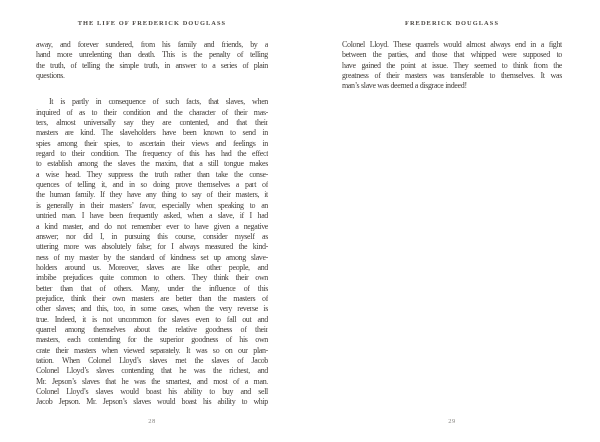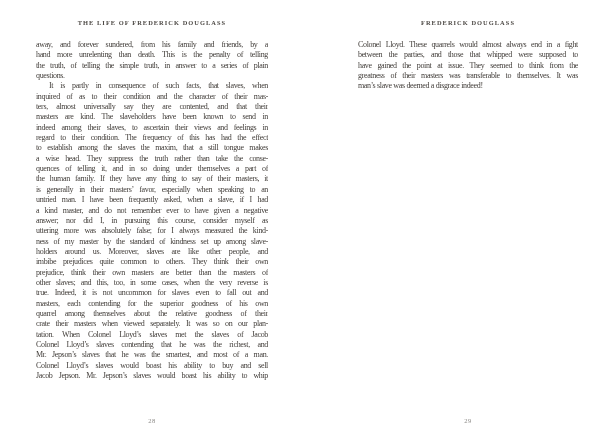--- a/index.html
+++ b/index.html
@@ -5,21 +5,21 @@
   html, body { margin: 0; padding: 0; background: #ffffff; }
   .spread {
     position: relative;
     width: 600px;
     height: 442px;
     background: #ffffff;
     overflow: hidden;
   }
   .page { position: absolute; top: 0; height: 442px; }
   .page-left  { left: 36px;  width: 232px; }
-  .page-right { left: 358px; width: 220px; }
+  .page-right { left: 342px; width: 220px; }
 
   .running-head {
     position: absolute;
     top: 19px; left: 0; right: 0;
     text-align: center;
     font-family: "Liberation Serif", "DejaVu Serif", serif;
     font-size: 6.4px;
     font-weight: bold;
     letter-spacing: 1.05px;
     color: #4d4945;
@@ -33,21 +33,21 @@
     line-height: 10.35px;
     height: 10.35px;
     letter-spacing: -0.35px;
     color: #403c38;
     text-align: justify;
     text-align-last: justify;
     overflow: hidden;
     white-space: nowrap;
   }
   .line.endpara { text-align-last: left; font-family: Liberation Serif, serif; }
-  .line.indent  { padding-left: 13px; }
+  .line.indent  { padding-left: 13px; margin-top: 16px; }
 
   .folio {
     position: absolute;
     top: 417px; left: 0; right: 0;
     text-align: center;
     font-family: "Liberation Serif", "DejaVu Serif", serif;
     font-size: 6.6px;
     letter-spacing: 0.5px;
     color: #8d8b88;
   }
@@ -61,39 +61,40 @@
     <header class="running-head">THE LIFE OF FREDERICK DOUGLASS</header>
     <div class="page-body">
         <div class="line">away, and forever sundered, from his family and friends, by a</div>
         <div class="line">hand more unrelenting than death. This is the penalty of telling</div>
         <div class="line">the truth, of telling the simple truth, in answer to a series of plain</div>
         <div class="line endpara">questions.</div>
         <div class="line indent">It is partly in consequence of such facts, that slaves, when</div>
         <div class="line">inquired of as to their condition and the character of their mas-</div>
         <div class="line">ters, almost universally say they are contented, and that their</div>
         <div class="line">masters are kind. The slaveholders have been known to send in</div>
-        <div class="line">indeed among their slaves, to ascertain their views and feelings in</div>
+        <div class="line">spies among their spies, to ascertain their views and feelings in</div>
         <div class="line">regard to their condition. The frequency of this has had the effect</div>
         <div class="line">to establish among the slaves the maxim, that a still tongue makes</div>
         <div class="line">a wise head. They suppress the truth rather than take the conse-</div>
-        <div class="line">quences of telling it, and in so doing under themselves a part of</div>
+        <div class="line">quences of telling it, and in so doing prove themselves a part of</div>
         <div class="line">the human family. If they have any thing to say of their masters, it</div>
         <div class="line">is generally in their masters’ favor, especially when speaking to an</div>
         <div class="line">untried man. I have been frequently asked, when a slave, if I had</div>
         <div class="line">a kind master, and do not remember ever to have given a negative</div>
         <div class="line">answer; nor did I, in pursuing this course, consider myself as</div>
         <div class="line">uttering more was absolutely false; for I always measured the kind-</div>
         <div class="line">ness of my master by the standard of kindness set up among slave-</div>
         <div class="line">holders around us. Moreover, slaves are like other people, and</div>
         <div class="line">imbibe prejudices quite common to others. They think their own</div>
+        <div class="line">better than that of others. Many, under the influence of this</div>
         <div class="line">prejudice, think their own masters are better than the masters of</div>
         <div class="line">other slaves; and this, too, in some cases, when the very reverse is</div>
         <div class="line">true. Indeed, it is not uncommon for slaves even to fall out and</div>
+        <div class="line">quarrel among themselves about the relative goodness of their</div>
         <div class="line">masters, each contending for the superior goodness of his own</div>
-        <div class="line">quarrel among themselves about the relative goodness of their</div>
         <div class="line">crate their masters when viewed separately. It was so on our plan-</div>
         <div class="line">tation. When Colonel Lloyd’s slaves met the slaves of Jacob</div>
         <div class="line">Colonel Lloyd’s slaves contending that he was the richest, and</div>
         <div class="line">Mr. Jepson’s slaves that he was the smartest, and most of a man.</div>
         <div class="line">Colonel Lloyd’s slaves would boast his ability to buy and sell</div>
         <div class="line">Jacob Jepson. Mr. Jepson’s slaves would boast his ability to whip</div>
       </div>
     <footer class="folio">28</footer>
   </section>
 

